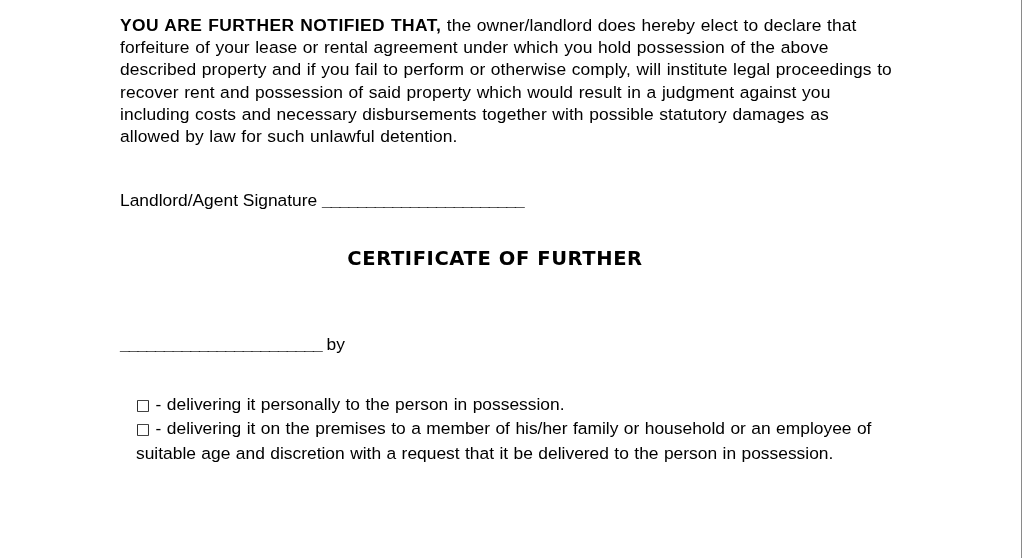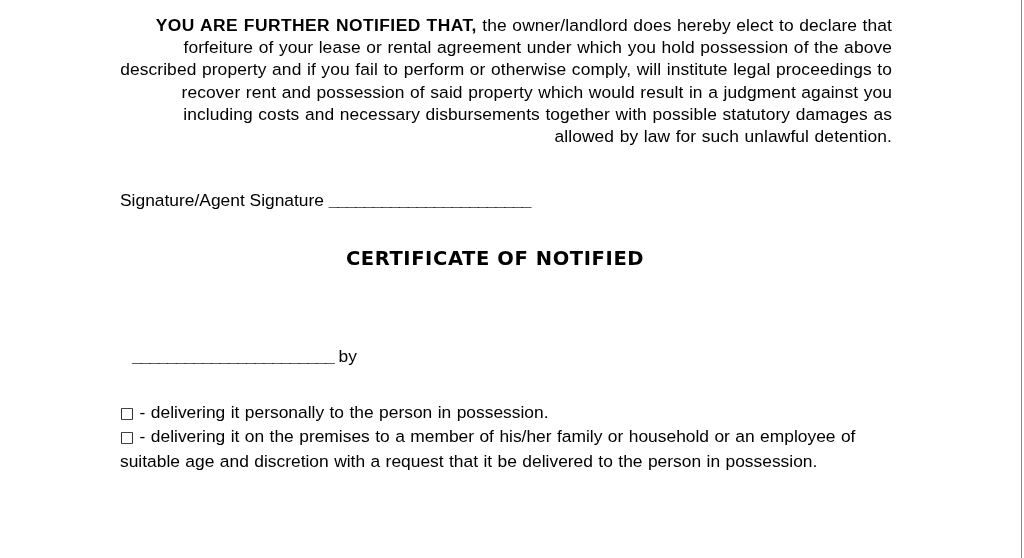--- a/index.html
+++ b/index.html
@@ -40,21 +40,20 @@
     top: 14px;
     width: 772px;
   }
 
   .para {
     font-size: 17.4px;
     line-height: 22.2px;
     letter-spacing: 0.1px;
     margin: 0;
     word-spacing: 0.6px;
-    text-align: right;
   }
 
   .para .lead {
     font-weight: bold;
     letter-spacing: 0.45px;
   }
 
   .sig-line {
     font-size: 17.4px;
     line-height: 22.2px;
@@ -82,26 +81,26 @@
   .certify {
     font-size: 17.4px;
     line-height: 22.2px;
     margin: 0;
     white-space: nowrap;
   }
 
   .by-line {
     font-size: 17.4px;
     line-height: 22.2px;
-    margin: 12px;
+    margin: 0;
     white-space: nowrap;
   }
 
   .options {
-    margin: 0;
+    margin: 16px;
   }
 
   .option {
     font-size: 17.4px;
     line-height: 23.6px;
     margin: 0;
     word-spacing: 0.6px;
   }
 
   .checkbox-glyph {
@@ -122,25 +121,25 @@
 <div class="page">
 
   <div class="page-right-rule"></div>
 
   <div class="content">
 
     <p class="para"><span class="lead">YOU ARE FURTHER NOTIFIED THAT,</span><span> the owner/landlord does hereby elect to declare that forfeiture of your lease or rental agreement under which you hold possession of the above described property and if you fail to perform or otherwise comply, will institute legal proceedings to recover rent and possession of said property which would result in a judgment against you including costs and necessary disbursements together with possible statutory damages as allowed by law for such unlawful detention.</span></p>
 
     <div class="spacer-1"></div>
 
-    <p class="sig-line"><span>Signature/Agent Signature </span><span class="rule">_______________________</span></p>
+    <p class="sig-line"><span>Landlord/Agent Signature </span><span class="rule">_______________________</span></p>
 
     <div class="spacer-2"></div>
 
-    <h2 class="section-title">CERTIFICATE OF NOTIFIED</h2>
+    <h2 class="section-title">CERTIFICATE OF FURTHER</h2>
 
     <div class="spacer-3"></div>
 
 
     <div class="spacer-4"></div>
 
     <p class="by-line"><span class="rule">_______________________</span><span> by</span></p>
 
     <div class="spacer-5"></div>
 

